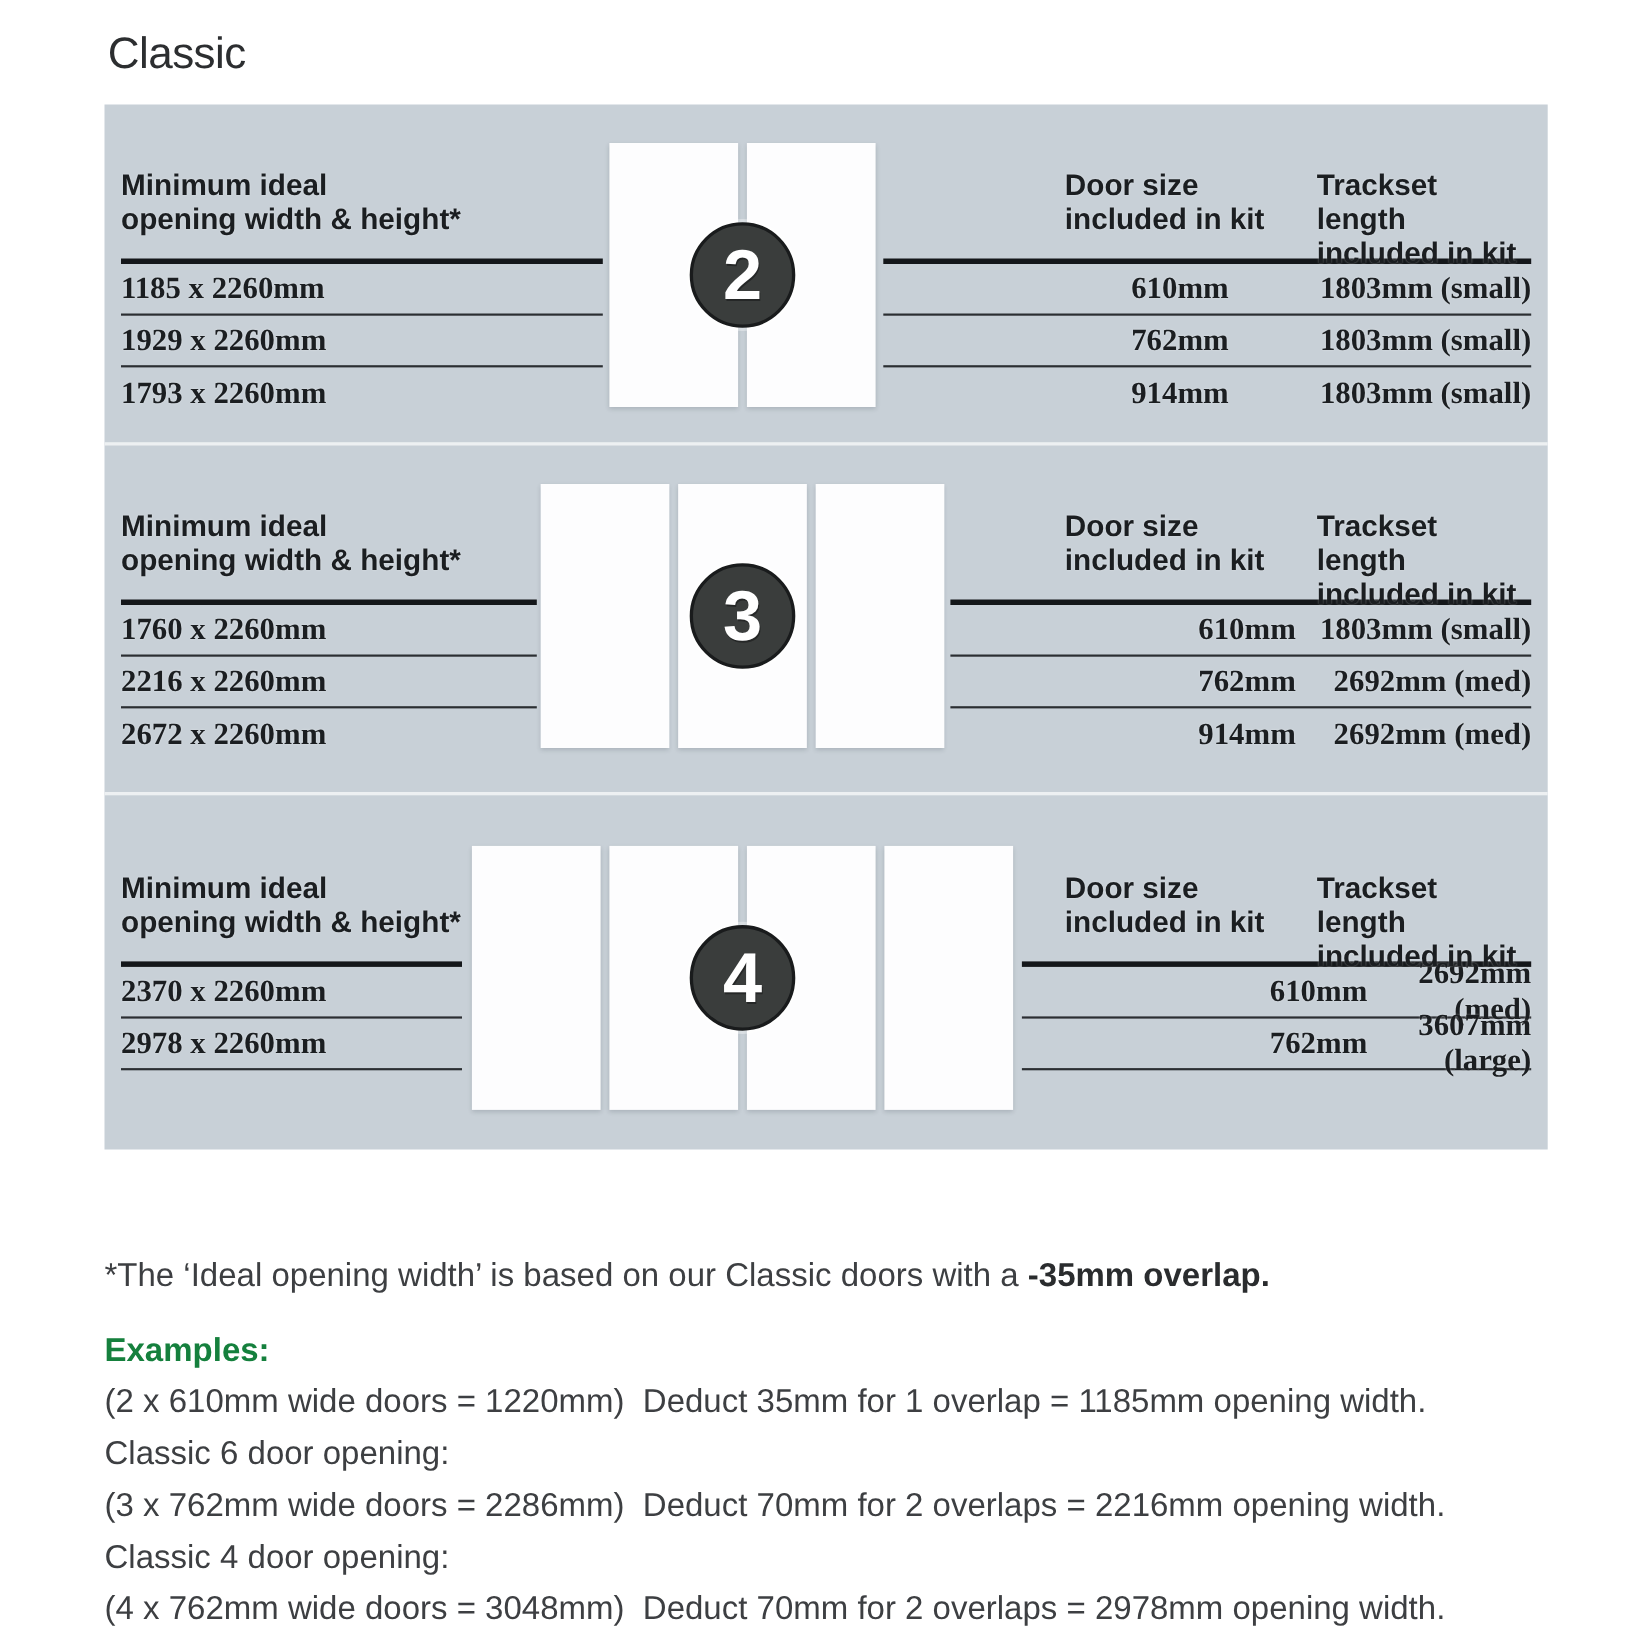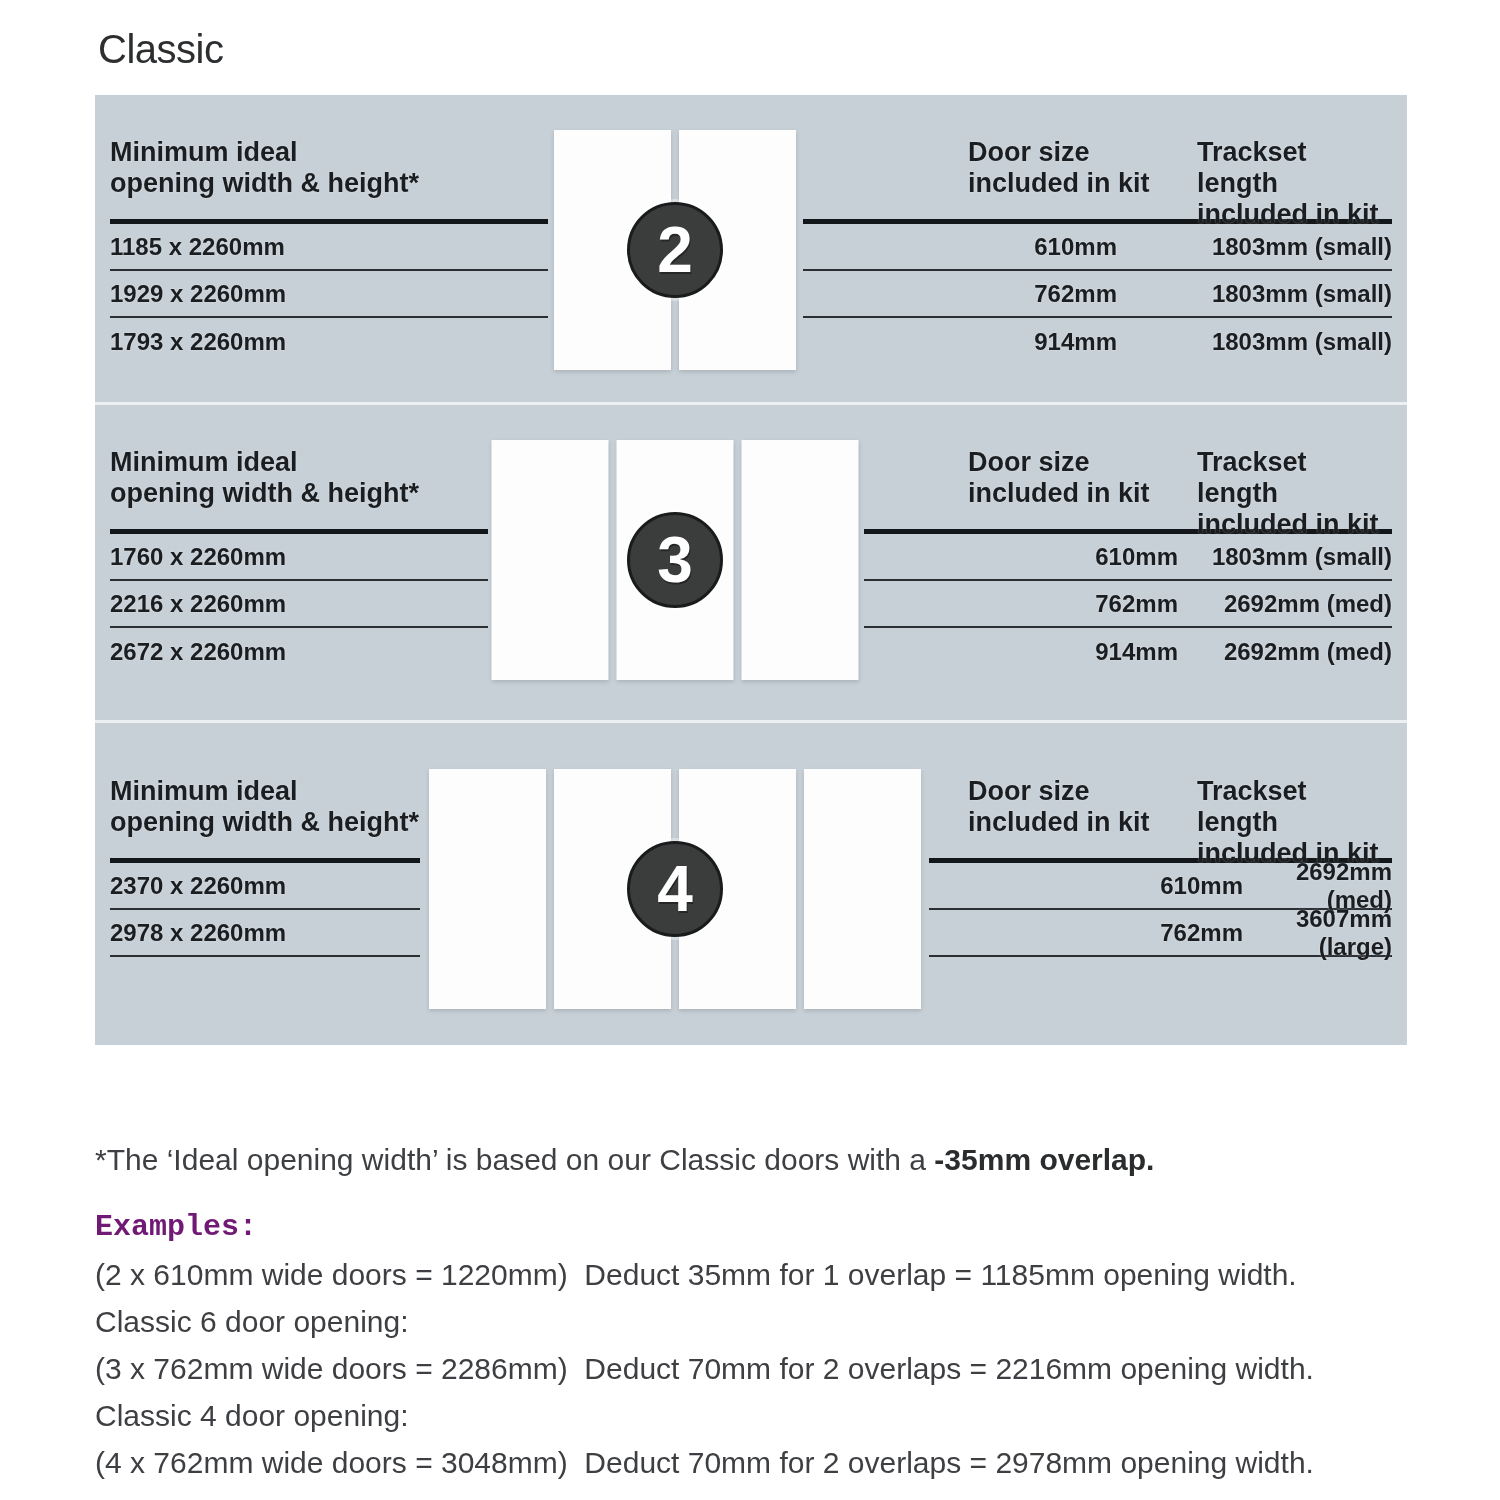--- a/index.html
+++ b/index.html
@@ -27,29 +27,29 @@
   .sec3 { height: 325px; border-top: 3px solid #edf0f2; }
 
   .ltable, .rtable { position: absolute; top: 42px; color: #1b1e21; }
   .sec3 .ltable, .sec3 .rtable { top: 53px; }
   .ltable { left: 15px; }
   .sec1 .ltable { width: 438px; }
   .sec2 .ltable { width: 378px; }
   .sec3 .ltable { width: 310px; }
   .rtable { left: 708px; width: 589px; }
 
-  .thead { height: 82px; font-size: 27px; font-weight: bold; line-height: 31px; }
+  .thead { height: 82px; font-size: 27px; font-weight: bold; line-height: 31px; margin-top: 16px; }
   .rhead { position: relative; }
   .dhead  { position: absolute; left: 165px; top: 0; }
   .thead2 { position: absolute; left: 394px; top: 0; }
 
   .thick { height: 5px; background: #14171a; }
   .trow {
     height: 47px; display: flex; align-items: center;
-    font-size: 24px; font-weight: bold;
+    font-size: 28px; font-weight: bold; font-family: Liberation Serif, serif;
   }
   .trow.sep { border-bottom: 2px solid #2b2e32; }
   .sec2 .rtable .rline { margin-left: 61px; }
   .sec3 .rtable .rline { margin-left: 126px; }
   .dval { width: 314px; text-align: right; }
   .tval { flex: 1; text-align: right; }
 
   .doors {
     position: absolute; left: 580px; top: 35px;
     transform: translateX(-50%);
@@ -75,21 +75,21 @@
     text-shadow: 1px 2px 0 rgba(0,0,0,.35);
   }
 
   .bottom {
     position: absolute; left: 95px; top: 1142px; width: 1345px;
     color: #3d3f42; font-size: 30px;
   }
   .footnote { line-height: 36px; }
   .footnote strong { color: #2a2c2e; }
   .examples { margin-top: 26px; line-height: 47px; }
-  .ex-heading { font-weight: bold; color: #701a75; font-family: Liberation Mono, monospace; }
+  .ex-heading { font-weight: bold; color: #15803d; }
 </style>
 </head>
 <body>
 
 <h1 class="title">Classic</h1>
 
 <div class="panel">
 
   <section class="sec sec1">
     <div class="ltable">

